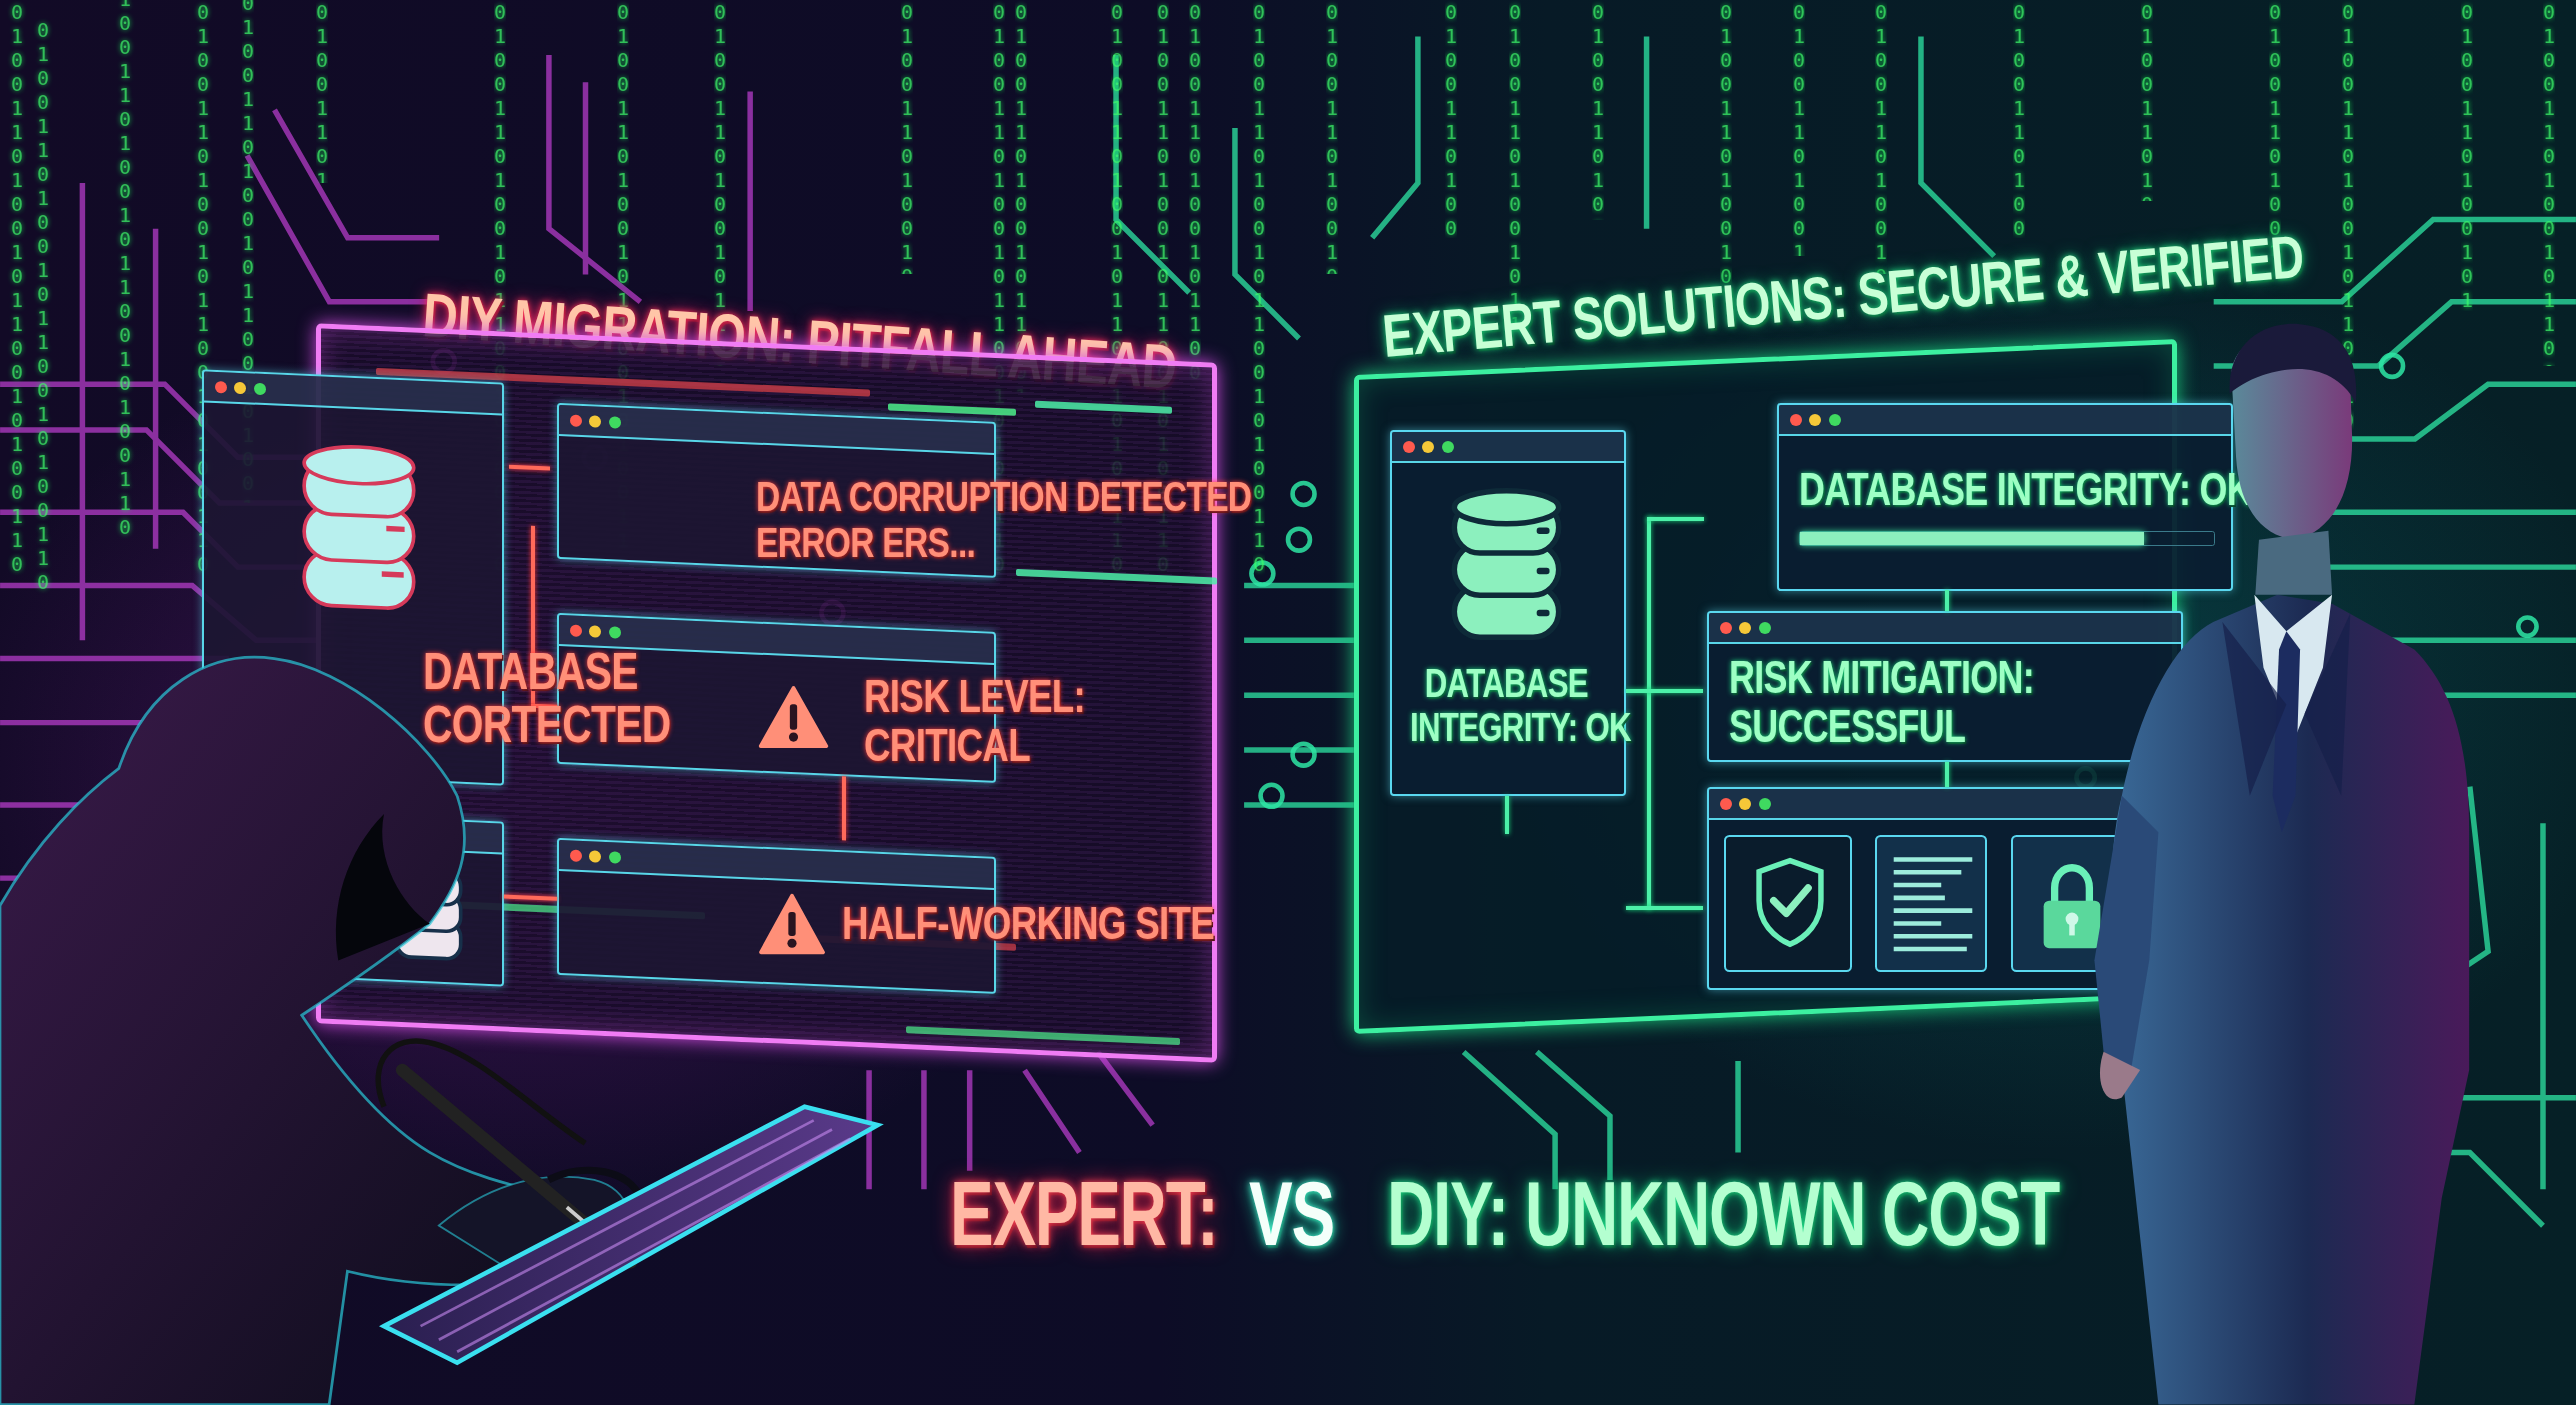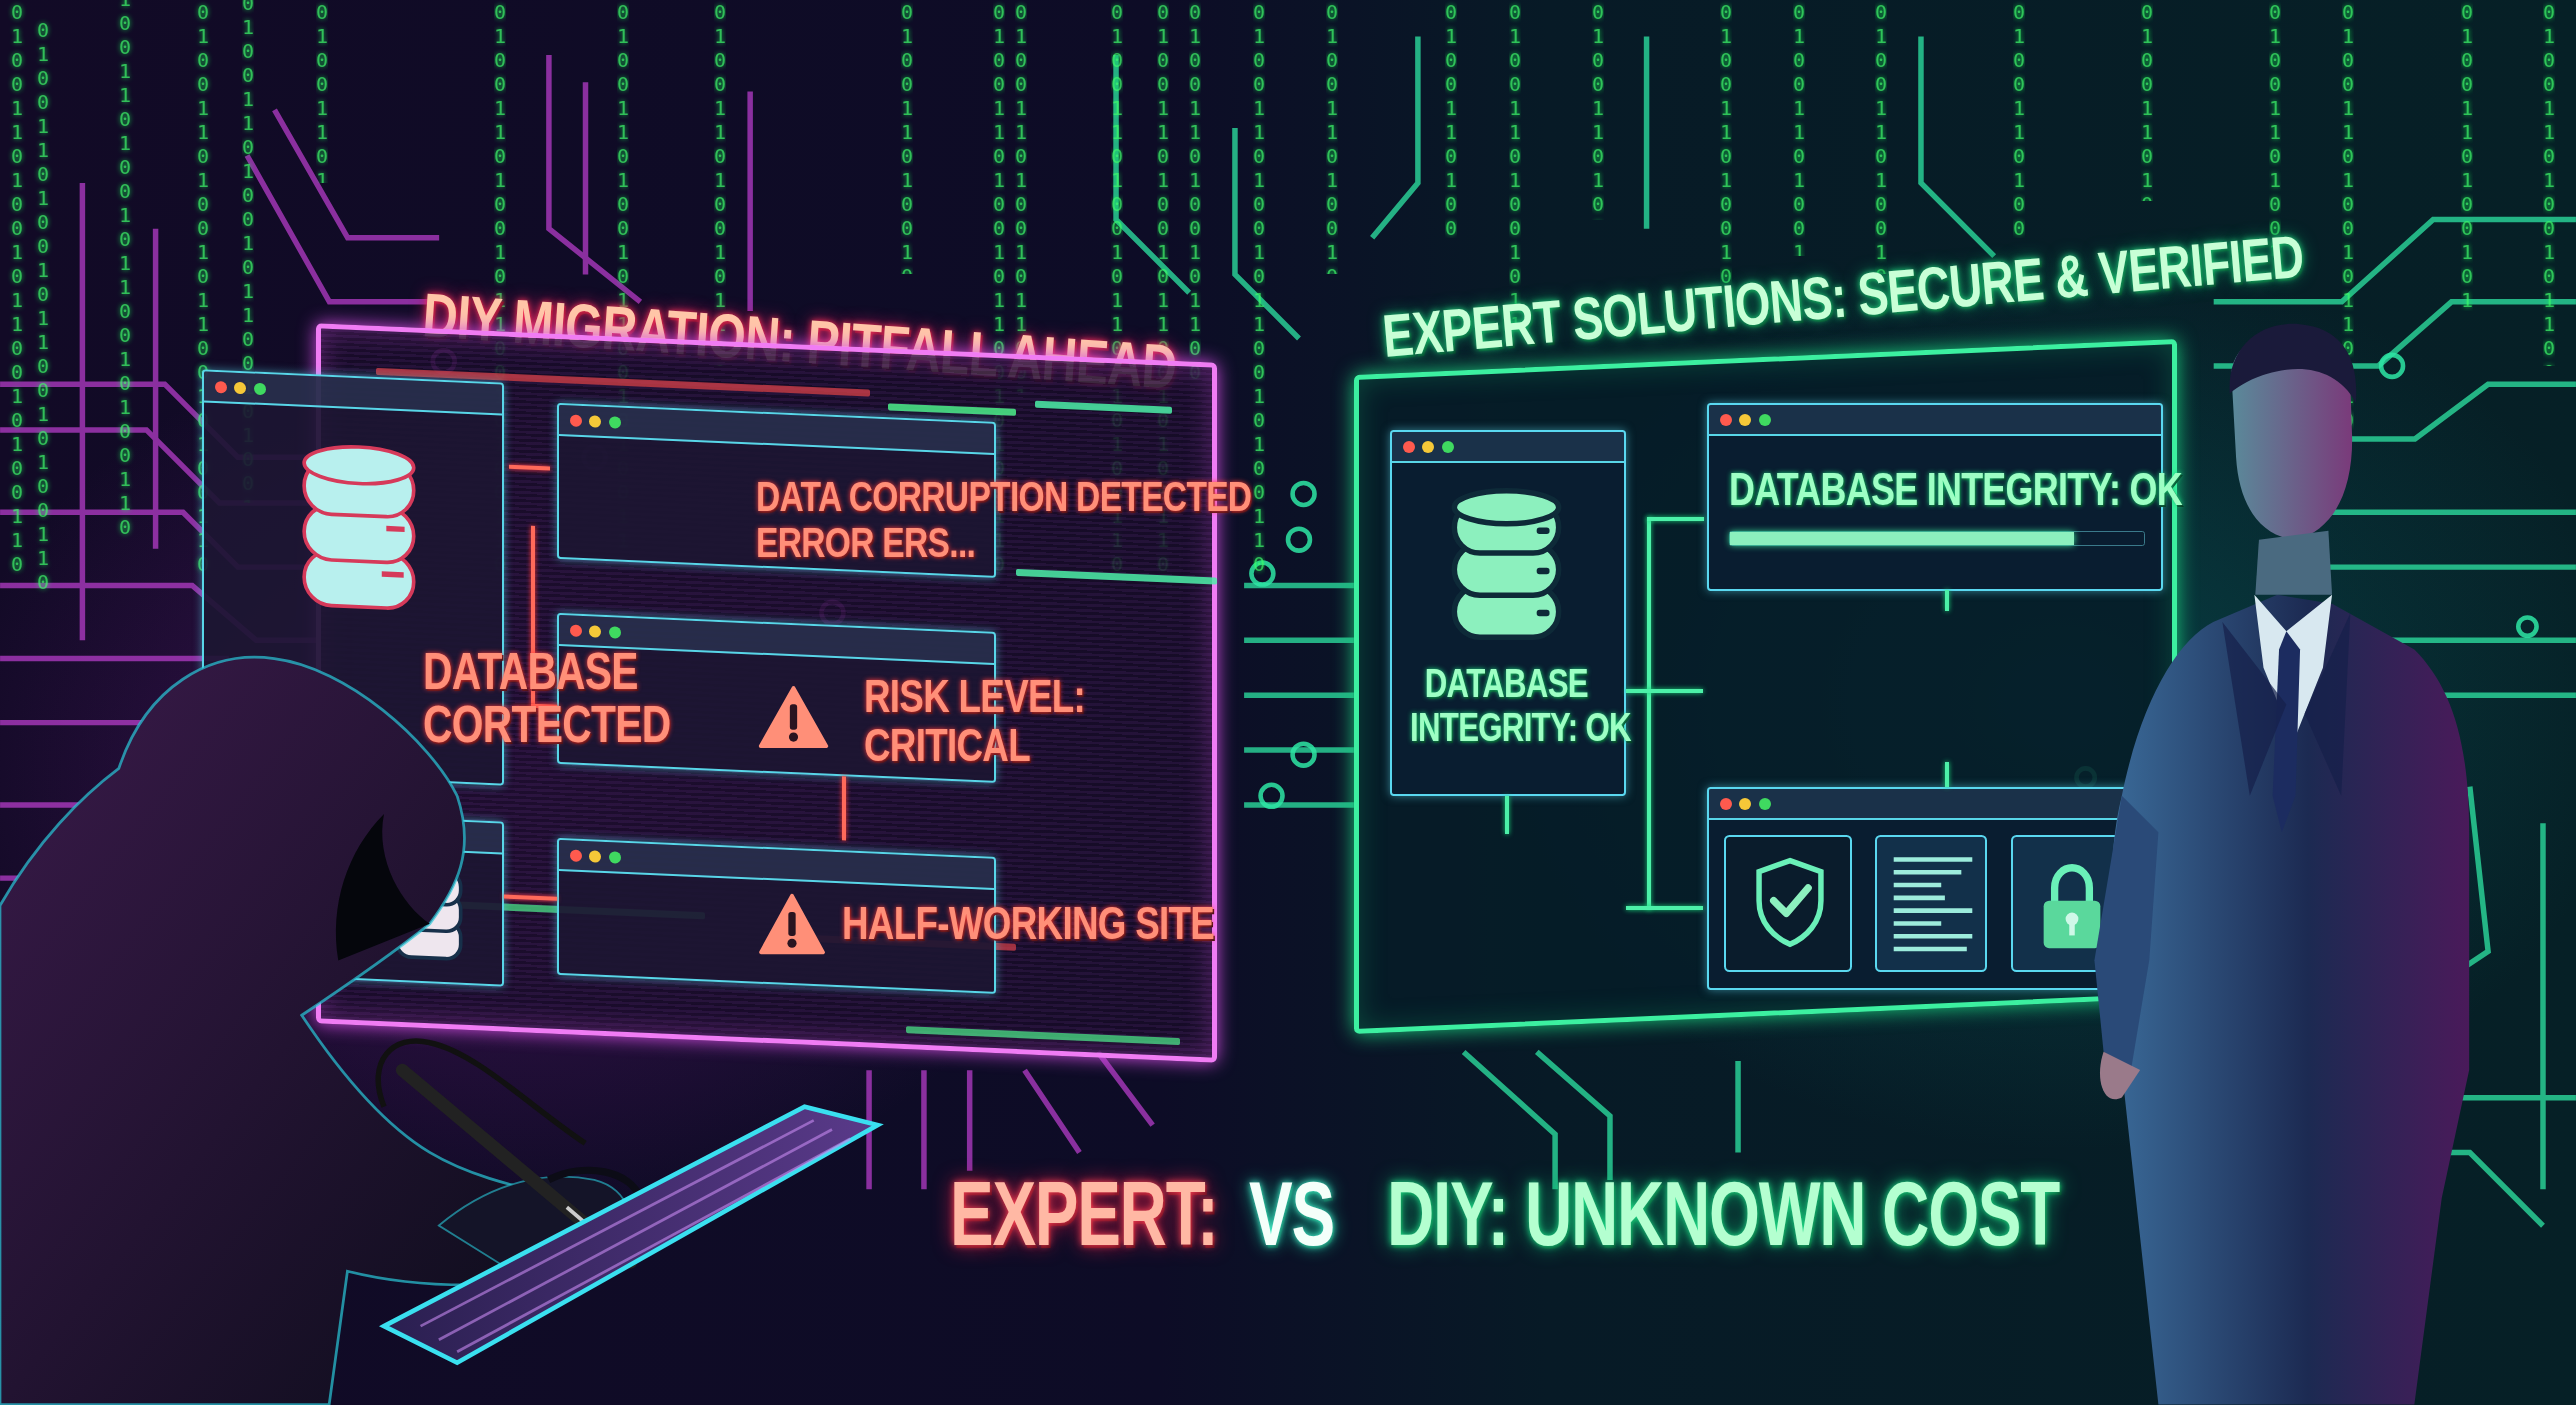--- a/index.html
+++ b/index.html
@@ -983,32 +983,43 @@
           <rect x="98" y="134" width="14" height="7" rx="3"></rect>
           <rect x="98" y="44" width="14" height="7" rx="3"></rect>
         </g>
     </svg>
     <div class="wtext green-t" style="left:18.3px;top:229px;font-size:40px;transform:scaleX(0.78);line-height:44px;text-align:center;width:247px">
       <div>DATABASE</div>
       <div>INTEGRITY: OK</div>
     </div>
   </div>
 
-  <div class="win win-exp" style="left:1707px;top:403px;width:456px;height:188px">
+  <div class="win win-exp" style="left:1777px;top:403px;width:456px;height:188px">
     <div class="bar">
       <span class="dot r"></span>
       <span class="dot y"></span>
       <span class="dot g"></span>
     </div>
     <div class="wtext green-t" style="left:20px;top:57px;font-size:46px;transform:scaleX(0.78)">DATABASE INTEGRITY: OK</div>
     <div style="position:absolute;left:20px;top:126px;width:416px;height:14.6px;border:1.8px solid #3a7a8a;border-radius:2.7px">
       <div style="width:83%;height:100%;background:#8cf0be;box-shadow:0 0 7.3px #3cf0a0"></div>
     </div>
   </div>
 
+  <div class="win win-exp" style="left:1707px;top:611px;width:476px;height:151px">
+    <div class="bar">
+      <span class="dot r"></span>
+      <span class="dot y"></span>
+      <span class="dot g"></span>
+    </div>
+    <div class="wtext green-t" style="left:20px;top:40px;font-size:46px;transform:scaleX(0.78);line-height:49px">
+      <div>RISK MITIGATION:</div>
+      <div>SUCCESSFUL</div>
+    </div>
+  </div>
 
 
   <div class="win win-exp" style="left:1707px;top:787px;width:476px;height:203px">
     <div class="bar">
       <span class="dot r"></span>
       <span class="dot y"></span>
       <span class="dot g"></span>
     </div>
     <div style="position:absolute;left:14.6px;top:46px;width:128px;height:137px;border:2.7px solid #5ad8f0;border-radius:5.5px;background:#0a1c2c">
       <svg style="position:absolute;left:29px;top:20px" width="70" height="91" viewBox="0 0 76 100">

